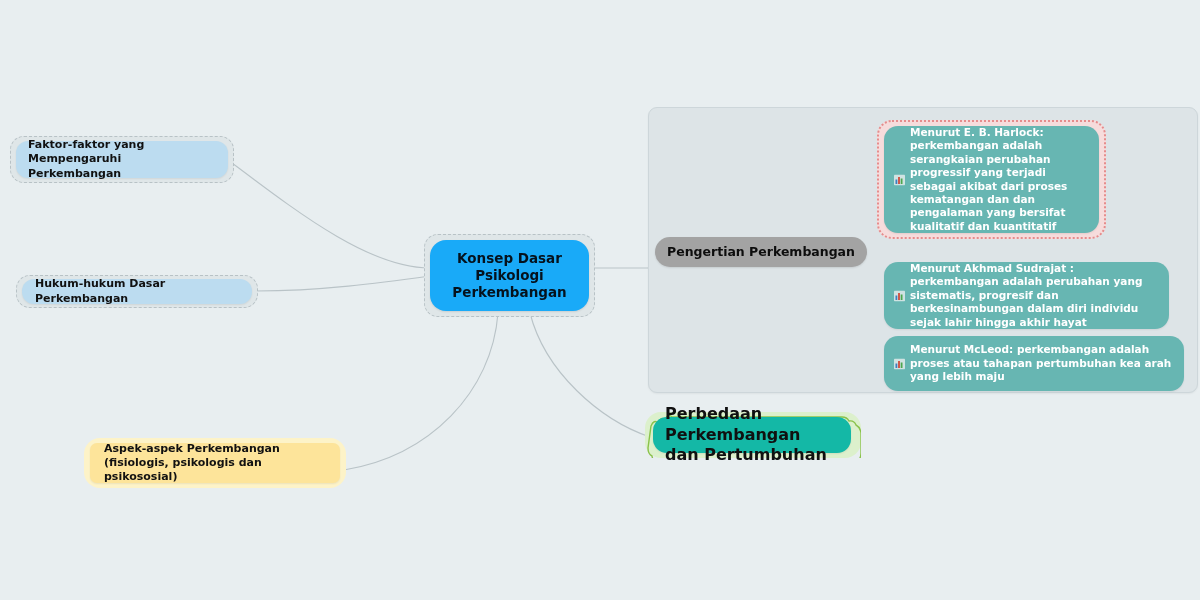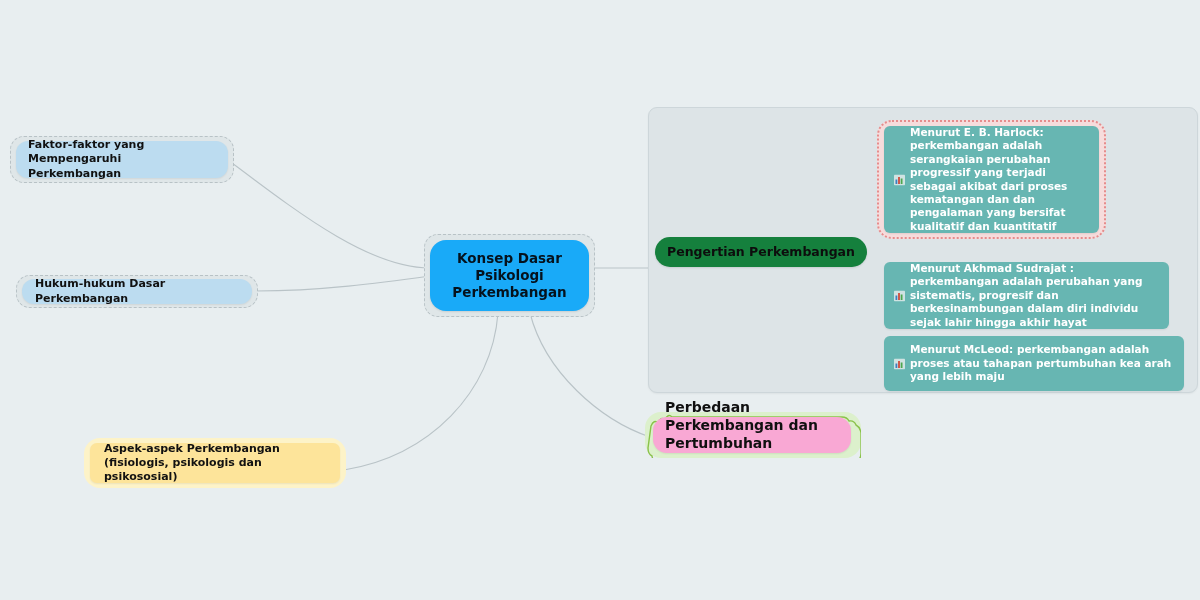--- a/index.html
+++ b/index.html
@@ -116,35 +116,35 @@
     background: #dde4e7;
     border: 1px solid #cdd6da;
     border-radius: 9px;
     box-shadow: 0 1px 2px rgba(0,0,0,0.05);
   }
 
   
   #orange-node {
     left: 655px; top: 237px;
     width: 212px; height: 30px;
-    background: #15803d;
+    background: #a3a3a3;
     border-radius: 15px;
     justify-content: center;
     font-size: 12.5px;
     color: #0d0d0d;
     box-shadow: 0 1px 2px rgba(0,0,0,0.10);
   }
 
   
   .teal-node {
     background: #67b6b2;
     color: #ffffff;
     font-size: 10.5px;
     font-weight: bold;
-    border-radius: 6px;
+    border-radius: 14px;
     align-items: center;
     box-shadow: 0 1px 2px rgba(0,0,0,0.07);
     padding-left: 26px;
     padding-right: 10px;
   }
   .teal-node .node-label { position: relative; }
 
   .bar-icon {
     position: absolute;
     width: 11px;
@@ -179,27 +179,26 @@
   
   #green-halo {
     left: 645px; top: 412px; width: 216px; height: 46px;
     background: #dcf0cc;
     border-radius: 16px;
   }
   #green-halo svg { display: block; }
   #green-node {
     left: 653px; top: 417px;
     width: 198px; height: 36px;
-    background: #f9a8d4;
+    background: #14b8a6;
     border-radius: 14px;
-    font-size: 14px;
+    font-size: 16px;
     padding: 0 12px;
     color: #101010;
     box-shadow: 0 1px 2px rgba(0,0,0,0.07);
-    align-items: flex-end;
   }
 </style>
 </head>
 <body>
 
 <div id="canvas">
 
   <svg id="connectors" viewBox="0 0 1200 600" xmlns="http://www.w3.org/2000/svg">
     <g fill="none" stroke="#b9c3c7" stroke-width="1.1">
 

